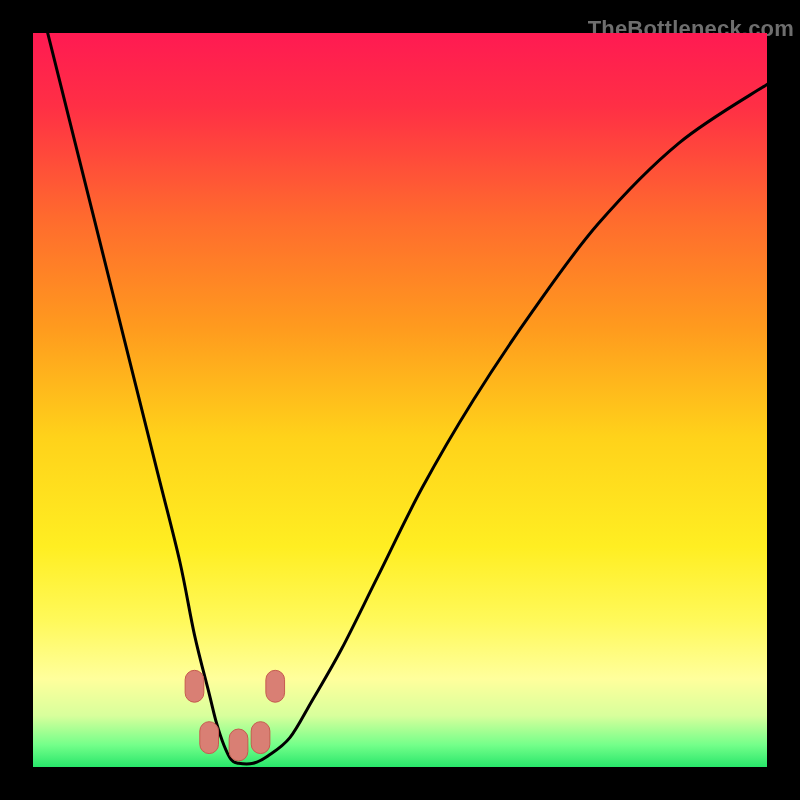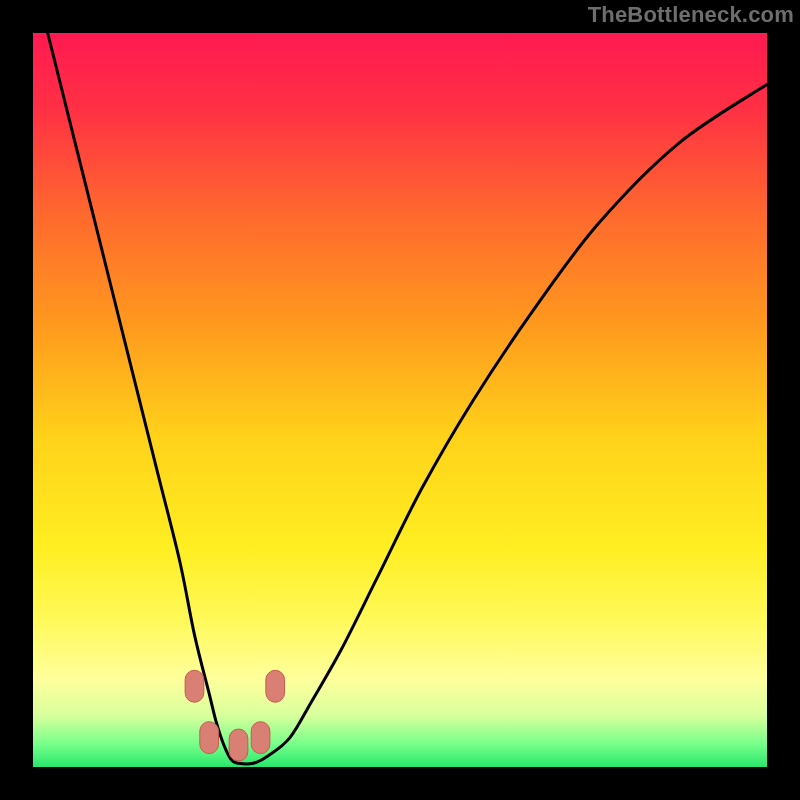--- a/index.html
+++ b/index.html
@@ -20,21 +20,21 @@
   }
   .plot-area {
     position: absolute;
     left: 33px;
     top: 33px;
     width: 734px;
     height: 734px;
   }
   .watermark {
     position: absolute;
-    top: 2px;
+    top: 16px;
     right: 6px;
     font-family: Arial, Helvetica, sans-serif;
     font-size: 22px;
     font-weight: 600;
     color: #6e6e6e;
     letter-spacing: 0.2px;
   }
   svg {
     display: block;
   }

